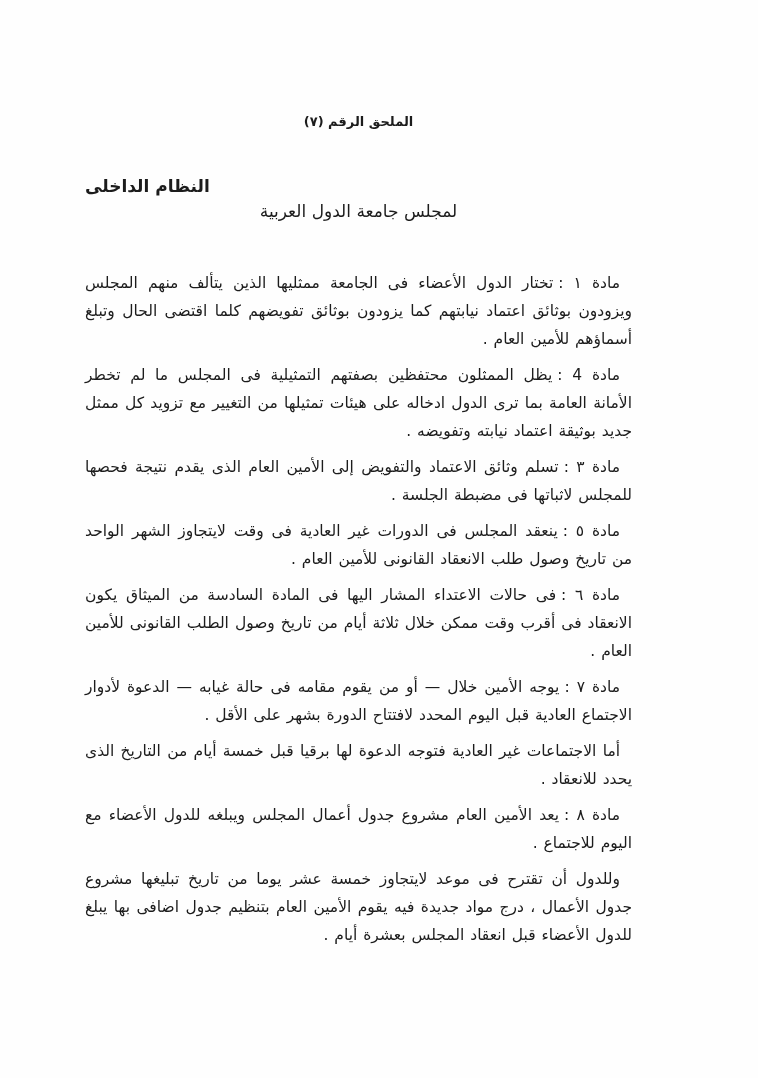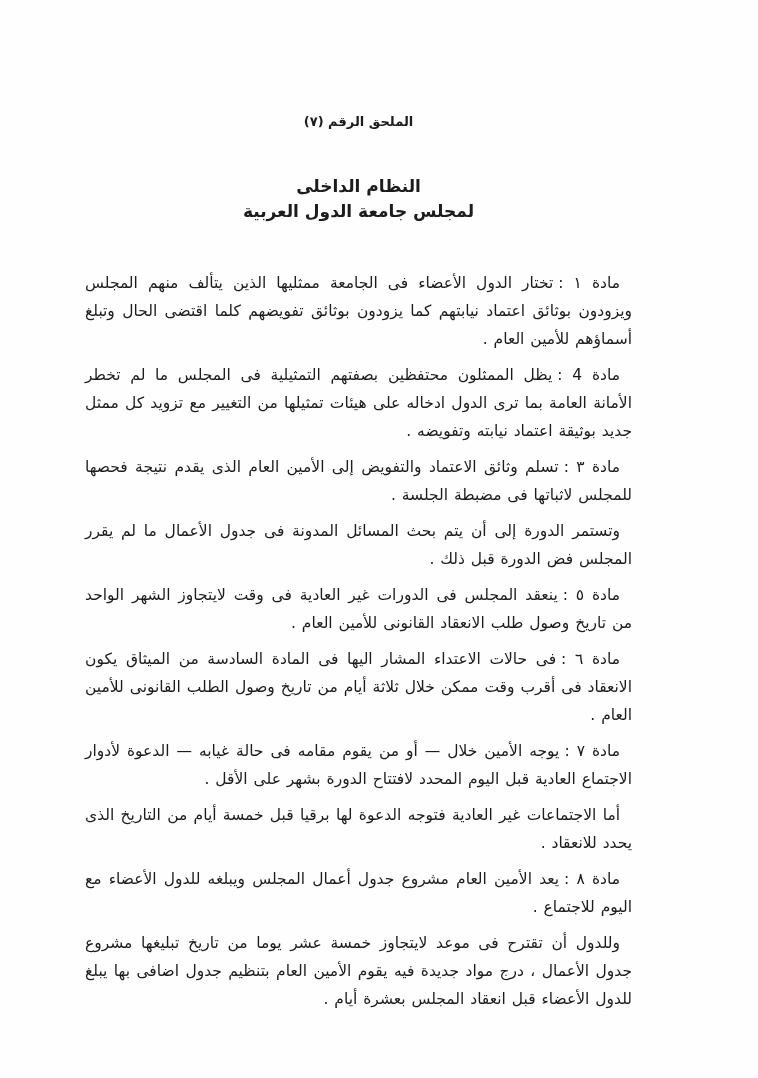--- a/index.html
+++ b/index.html
@@ -28,28 +28,28 @@
   }
   .appendix-title {
     margin-top: 110px;
     text-align: center;
     font-weight: bold;
     font-size: 13px;
     line-height: 24px;
   }
   .doc-title {
     margin-top: 40px;
-    text-align: center;
+    text-align: left;
     font-weight: bold;
     font-size: 17px;
     line-height: 25px;
   }
   .doc-subtitle {
     text-align: center;
-    font-weight: bold;
+    font-weight: normal;
     font-size: 17px;
     line-height: 25px;
   }
   .body-text {
     margin-top: 45px;
   }
   p.para {
     margin: 0 0 8px 0;
     font-size: 15.5px;
     line-height: 28px;
@@ -80,21 +80,20 @@
 
     <div class="body-text">
 
       <p class="para"><b class="article-label">مادة ١ :</b><span>تختار الدول الأعضاء فى الجامعة ممثليها الذين يتألف منهم المجلس ويزودون بوثائق اعتماد نيابتهم كما يزودون بوثائق تفويضهم كلما اقتضى الحال وتبلغ أسماؤهم للأمين العام .</span></p>
 
       <p class="para"><b class="article-label">مادة 4 :</b><span>يظل الممثلون محتفظين بصفتهم التمثيلية فى المجلس ما لم تخطر الأمانة العامة بما ترى الدول ادخاله على هيئات تمثيلها من التغيير مع تزويد كل ممثل جديد بوثيقة اعتماد نيابته وتفويضه .</span></p>
 
       <p class="para"><b class="article-label">مادة ٣ :</b><span>تسلم وثائق الاعتماد والتفويض إلى الأمين العام الذى يقدم نتيجة فحصها للمجلس لاثباتها فى مضبطة الجلسة .</span></p>
 
 
-      <p class="para"><span>وتستمر الدورة إلى أن يتم بحث المسائل المدونة فى جدول الأعمال ما لم يقرر المجلس فض الدورة قبل ذلك .</span></p>
 
       <p class="para"><b class="article-label">مادة ٥ :</b><span>ينعقد المجلس فى الدورات غير العادية فى وقت لايتجاوز الشهر الواحد من تاريخ وصول طلب الانعقاد القانونى للأمين العام .</span></p>
 
       <p class="para"><b class="article-label">مادة ٦ :</b><span>فى حالات الاعتداء المشار اليها فى المادة السادسة من الميثاق يكون الانعقاد فى أقرب وقت ممكن خلال ثلاثة أيام من تاريخ وصول الطلب القانونى للأمين العام .</span></p>
 
       <p class="para"><b class="article-label">مادة ٧ :</b><span>يوجه الأمين خلال — أو من يقوم مقامه فى حالة غيابه — الدعوة لأدوار الاجتماع العادية قبل اليوم المحدد لافتتاح الدورة بشهر على الأقل .</span></p>
 
       <p class="para"><span>أما الاجتماعات غير العادية فتوجه الدعوة لها برقيا قبل خمسة أيام من التاريخ الذى يحدد للانعقاد .</span></p>
 
       <p class="para"><b class="article-label">مادة ٨ :</b><span>يعد الأمين العام مشروع جدول أعمال المجلس ويبلغه للدول الأعضاء مع اليوم للاجتماع .</span></p>

